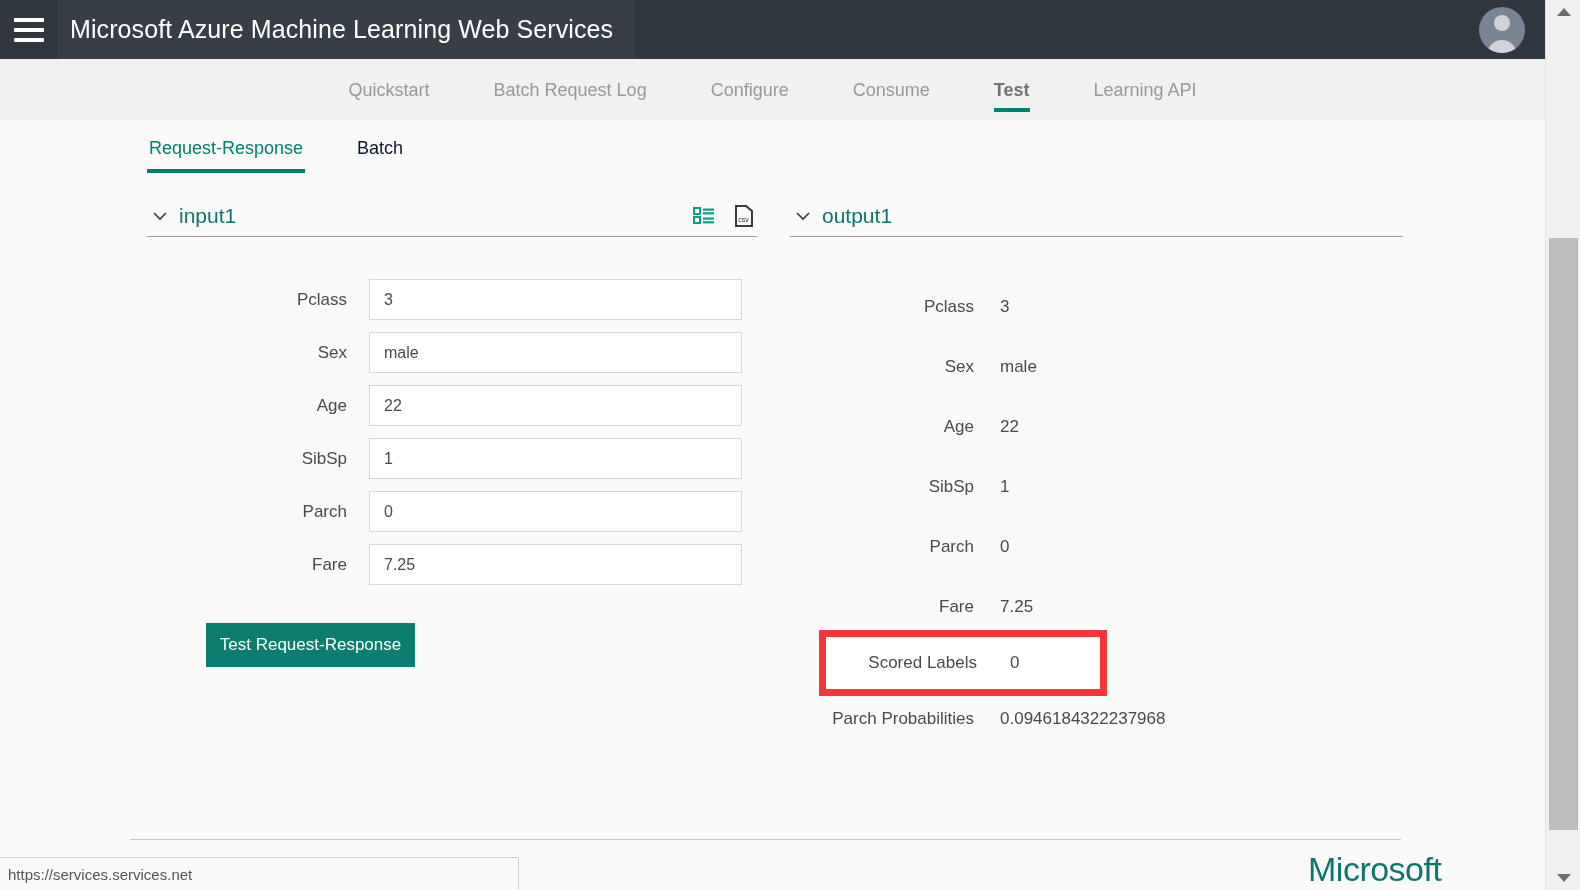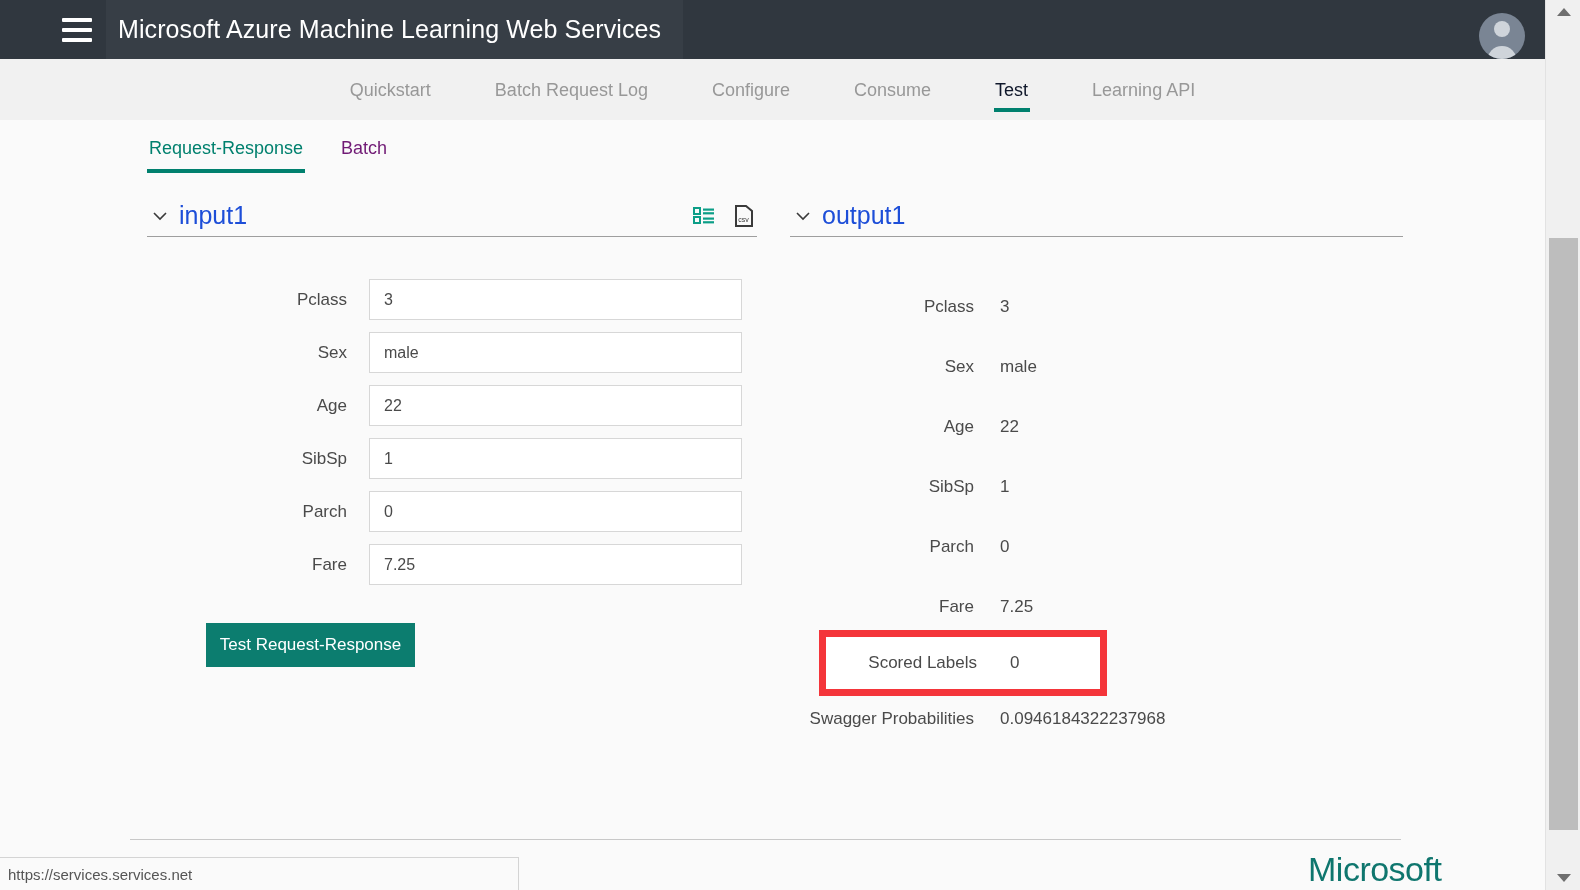--- a/index.html
+++ b/index.html
@@ -20,22 +20,21 @@
   }
 
   
   .topbar {
     position: absolute;
     top: 0; left: 0;
     width: 1545px;
     height: 59px;
     background: #30373f;
     display: flex;
-    align-items: flex-end;
-    padding-left: 48px;
+    align-items: center;
   }
   .hamburger {
     width: 58px;
     height: 59px;
     display: flex;
     flex-direction: column;
     align-items: center;
     justify-content: center;
     gap: 6px;
     cursor: pointer;
@@ -110,21 +109,21 @@
   }
   .nav-item {
     position: relative;
     padding: 21px 24px 0 24px;
     font-size: 18px;
     color: #989898;
     white-space: nowrap;
     cursor: pointer;
     height: 61px;
   }
-  .nav-item.active { color: #0f172a; }
+  .nav-item.active { color: #737373; font-weight: bold; }
   .nav-item.active::after {
     content: "";
     position: absolute;
     left: 50%;
     transform: translateX(-50%);
     bottom: 8px;
     width: 36px;
     height: 4px;
     background: #00806e;
   }
@@ -137,26 +136,26 @@
     height: 770px;
     background: #fafafa;
   }
 
   
   .subtabs {
     position: absolute;
     top: 10px;
     left: 147px;
     display: flex;
-    gap: 0;
+    gap: 16px;
   }
   .subtab {
     position: relative;
     font-size: 18px;
-    color: #701a75;
+    color: #0f172a;
     padding: 8px 2px 14px 2px;
     margin-right: 34px;
     cursor: pointer;
     white-space: nowrap;
   }
   .subtab.active { color: #00806e; }
   .subtab.active::after {
     content: "";
     position: absolute;
     left: 0; right: 0; bottom: 0;
@@ -188,22 +187,22 @@
     height: 26px;
     flex: none;
     display: flex;
     align-items: center;
     justify-content: center;
     margin-right: 6px;
     cursor: pointer;
   }
   .chev svg { display: block; }
   .panel-title {
-    font-size: 25px;
-    color: #1d4ed8;
+    font-size: 21px;
+    color: #0f766e;
     font-weight: 400;
     text-align: center;
   }
   .panel-head-spacer { flex: 1 1 auto; }
   .head-icon {
     width: 26px;
     height: 26px;
     margin-left: 14px;
     display: flex;
     align-items: center;
@@ -491,21 +490,21 @@
         </div>
         <div class="out-row">
           <div class="out-label">Fare</div>
           <div class="out-value">7.25</div>
         </div>
         <div class="out-row highlight">
           <div class="out-label">Scored Labels</div>
           <div class="out-value">0</div>
         </div>
         <div class="out-row">
-          <div class="out-label">Swagger Probabilities</div>
+          <div class="out-label">Parch Probabilities</div>
           <div class="out-value">0.0946184322237968</div>
         </div>
       </div>
     </div>
 
     <div class="footer-rule"></div>
     <div class="ms-logo">Microsoft</div>
   </div>
 
   <div class="statusbar">

